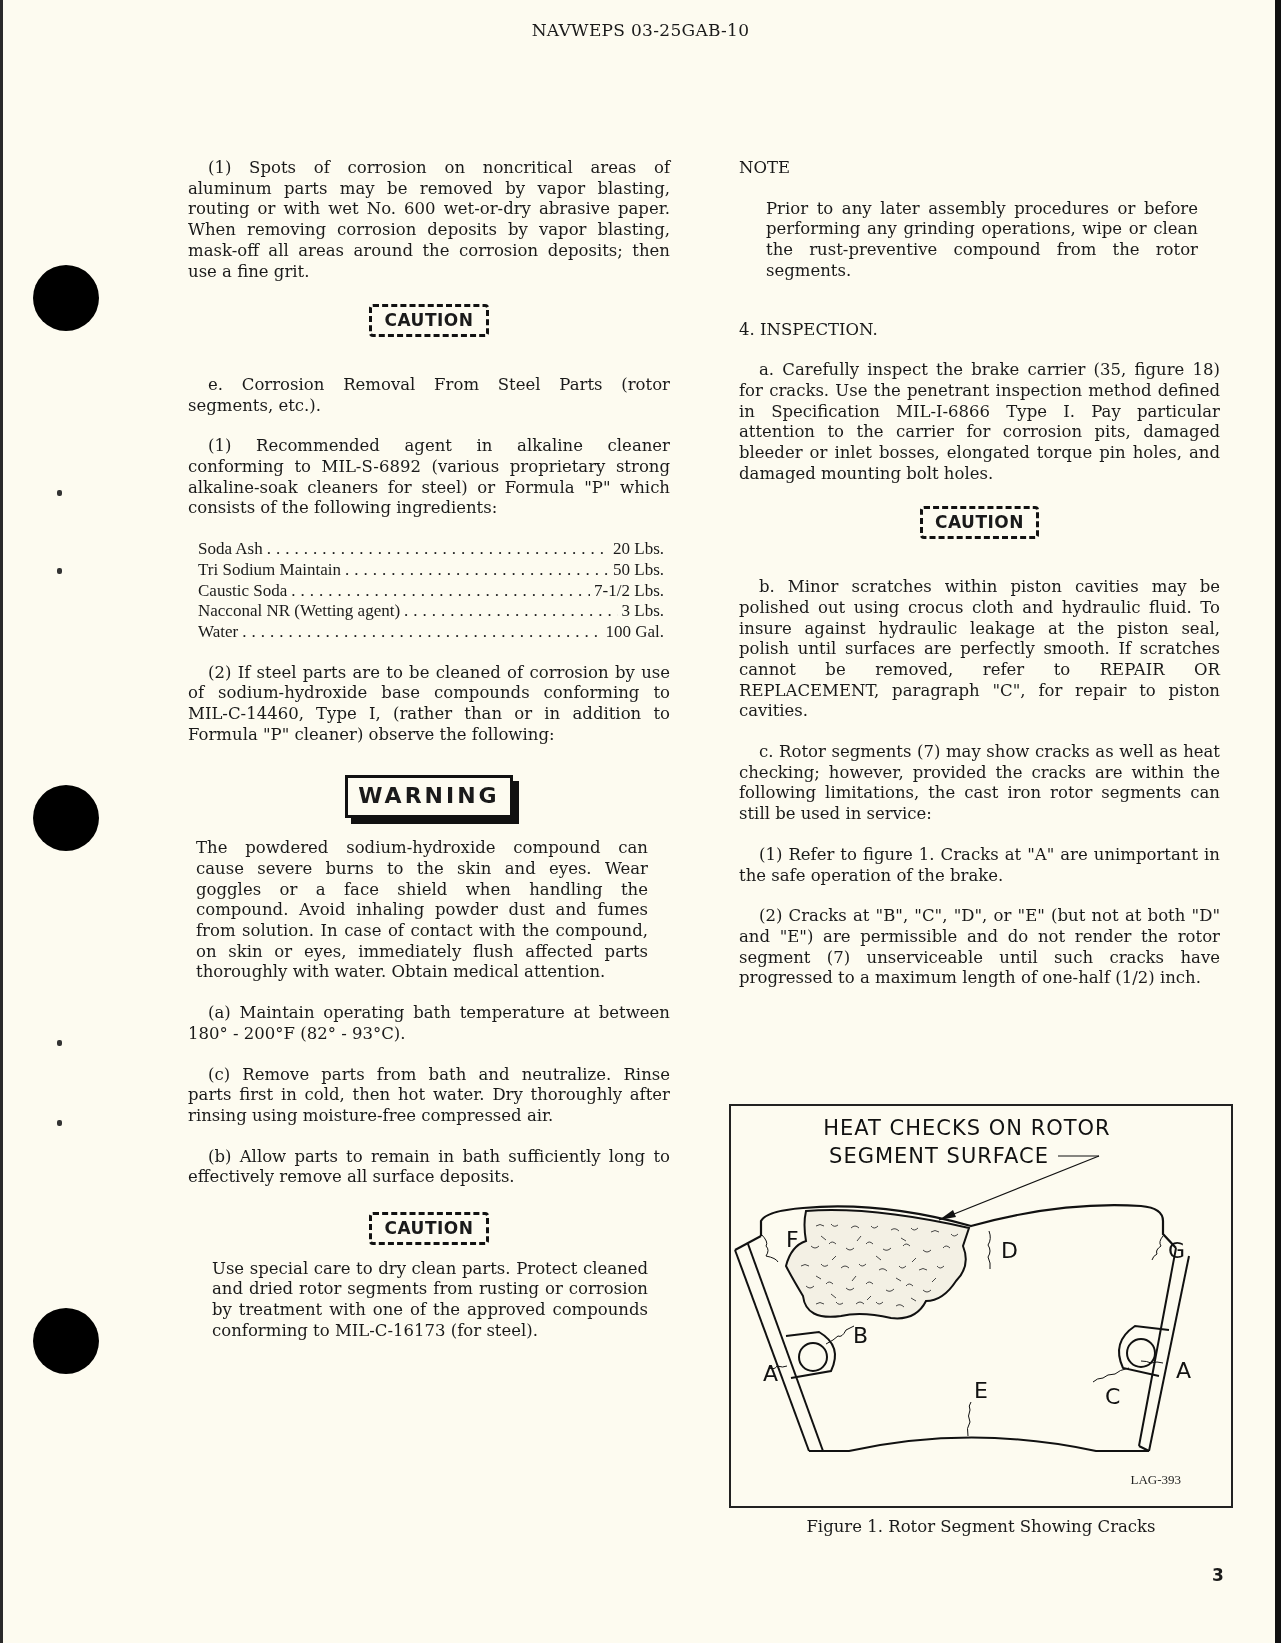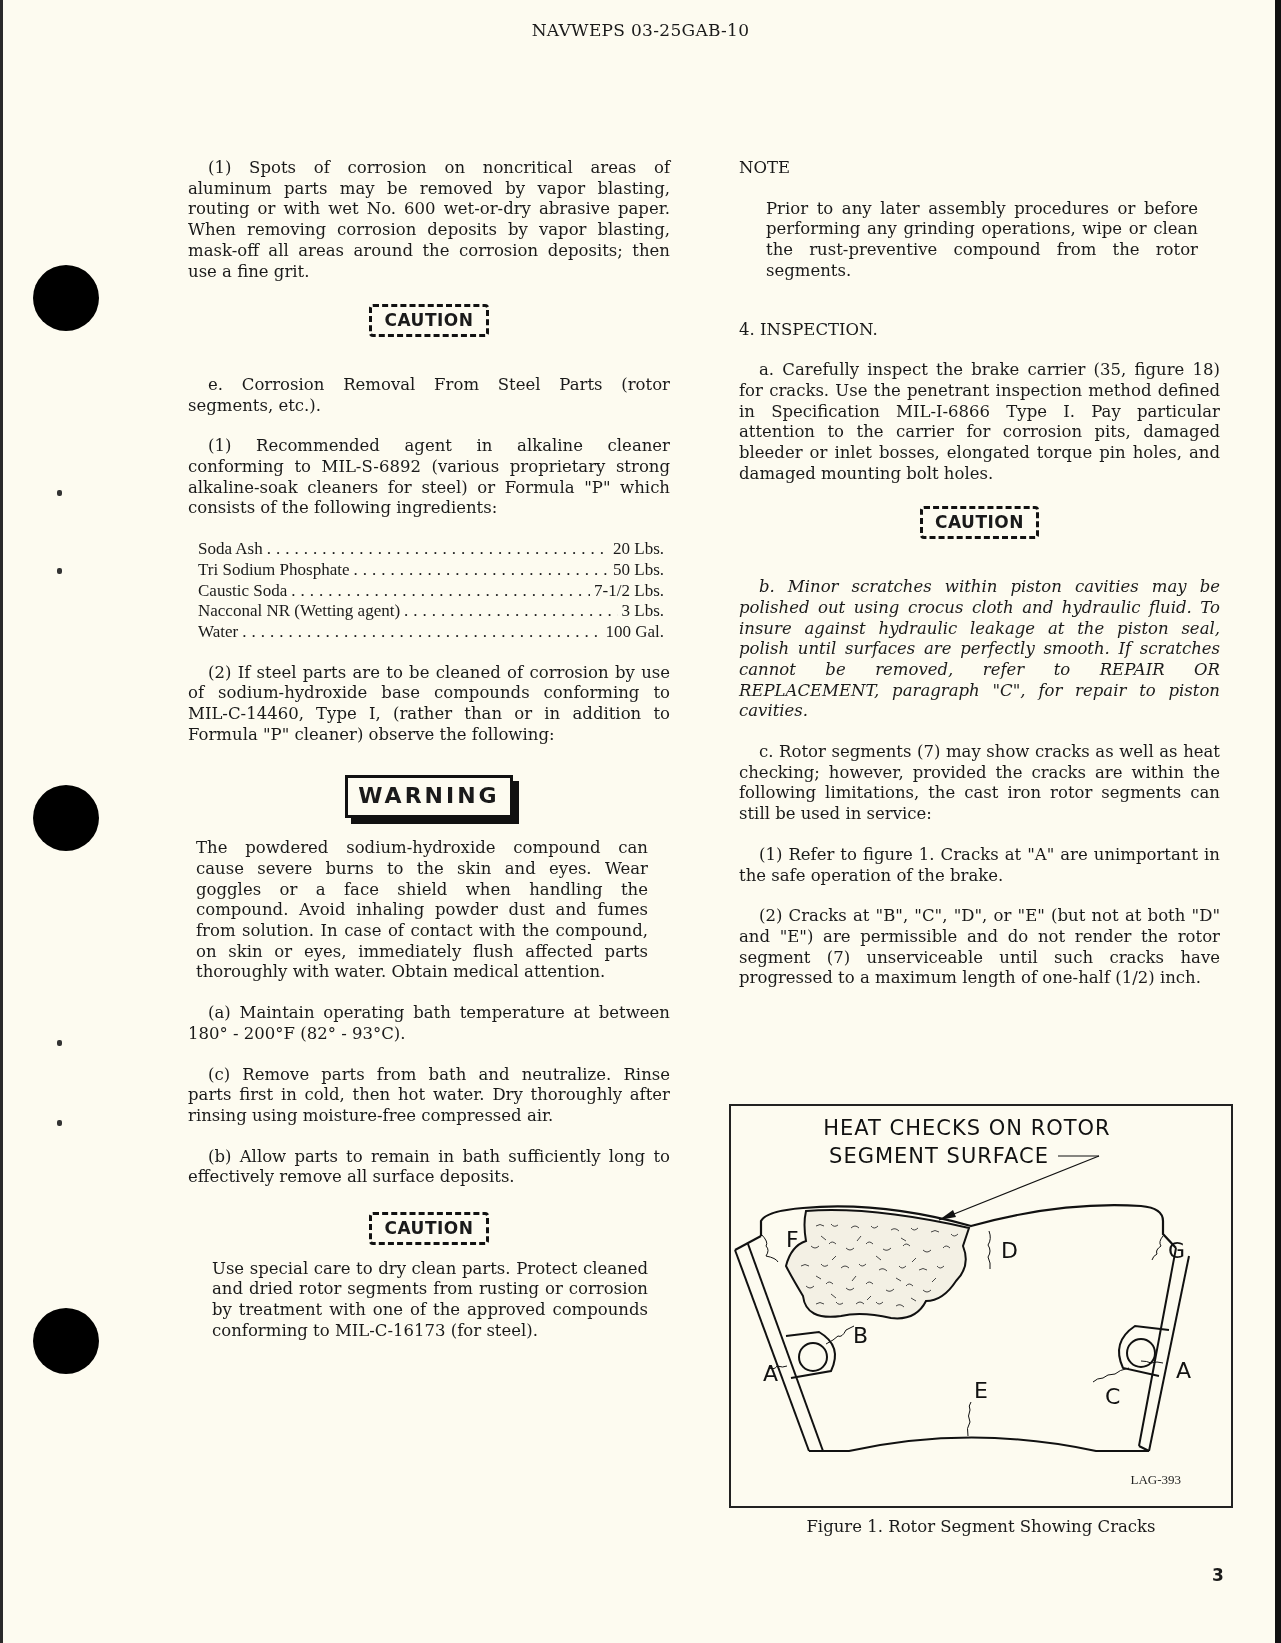--- a/index.html
+++ b/index.html
@@ -60,21 +60,21 @@
   <p class="indent" style="margin-top:38px;">e. Corrosion Removal From Steel Parts (rotor segments, etc.).</p>
   <p class="indent" style="margin-top:20px;">(1) Recommended agent in alkaline cleaner conforming to MIL-S-6892 (various proprietary strong alkaline-soak cleaners for steel) or Formula "P" which consists of the following ingredients:</p>
 
   <div style="margin-top:20px;">
     <div class="ingr">
         <span>Soda Ash</span>
         <span class="dots">..................................................</span>
         <span>20 Lbs.</span>
       </div>
     <div class="ingr">
-        <span>Tri Sodium Phosphate</span>
+        <span>Tri Sodium Maintain</span>
         <span class="dots">..................................................</span>
         <span>50 Lbs.</span>
       </div>
     <div class="ingr">
         <span>Caustic Soda</span>
         <span class="dots">..................................................</span>
         <span>7-1/2 Lbs.</span>
       </div>
     <div class="ingr">
         <span>Nacconal NR (Wetting agent)</span>
@@ -109,21 +109,21 @@
   <p class="note-title">NOTE</p>
   <p style="margin:20px 30px 0 35px;">Prior to any later assembly procedures or before performing any grinding operations, wipe or clean the rust-preventive compound from the rotor segments.</p>
 
   <p style="margin-top:38px; text-align:left;">4. INSPECTION.</p>
   <p class="indent" style="margin-top:20px;">a. Carefully inspect the brake carrier (35, figure 18) for cracks. Use the penetrant inspection method defined in Specification MIL-I-6866 Type I. Pay particular attention to the carrier for corrosion pits, damaged bleeder or inlet bosses, elongated torque pin holes, and damaged mounting bolt holes.</p>
 
   <div class="badge-wrap" style="margin-top:22px;">
     <span class="caution">CAUTION</span>
   </div>
 
-  <p class="indent" style="margin-top:38px;font-style:italic;">b. Minor scratches within piston cavities may be polished out using crocus cloth and hydraulic fluid. To insure against hydraulic leakage at the piston seal, polish until surfaces are perfectly smooth. If scratches cannot be removed, refer to REPAIR OR REPLACEMENT, paragraph "C", for repair to piston cavities.</p>
+  <p class="indent" style="margin-top:38px;">b. Minor scratches within piston cavities may be polished out using crocus cloth and hydraulic fluid. To insure against hydraulic leakage at the piston seal, polish until surfaces are perfectly smooth. If scratches cannot be removed, refer to REPAIR OR REPLACEMENT, paragraph "C", for repair to piston cavities.</p>
   <p class="indent" style="margin-top:20px;">c. Rotor segments (7) may show cracks as well as heat checking; however, provided the cracks are within the following limitations, the cast iron rotor segments can still be used in service:</p>
   <p class="indent" style="margin-top:20px;">(1) Refer to figure 1. Cracks at "A" are unimportant in the safe operation of the brake.</p>
   <p class="indent" style="margin-top:20px;">(2) Cracks at "B", "C", "D", or "E" (but not at both "D" and "E") are permissible and do not render the rotor segment (7) unserviceable until such cracks have progressed to a maximum length of one-half (1/2) inch.</p>
 </div>
 
 <div class="figure">
   <svg width="500" height="400" viewBox="0 0 500 400">
     <text class="fig-label" x="236" y="29" text-anchor="middle" font-size="21" letter-spacing="1" fill="#111">HEAT CHECKS ON ROTOR</text>
     <text class="fig-label" x="208" y="57" text-anchor="middle" font-size="21" letter-spacing="1" fill="#111">SEGMENT SURFACE</text>
     <line x1="327" y1="50" x2="368" y2="50" stroke="#111" stroke-width="1.2"></line>

